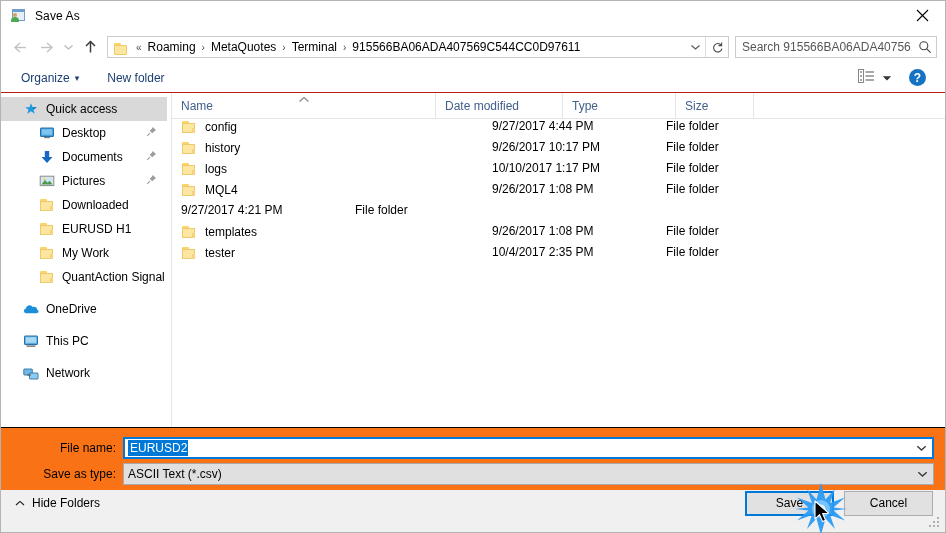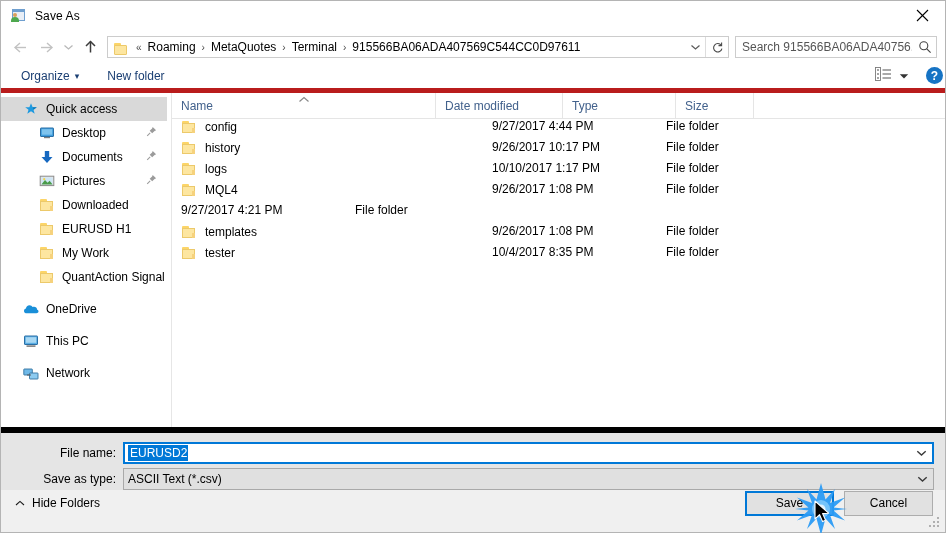--- a/index.html
+++ b/index.html
@@ -201,22 +201,22 @@
     justify-content: center;
     flex: 0 0 auto;
   }
 
   
   .cmdbar {
     height: 30px;
     min-height: 30px;
     display: flex;
     align-items: center;
-    border-bottom: 5px solid #b91c1c;
-    padding: 0 2px 0 14px;
+    border-bottom: 1px solid #b91c1c;
+    padding: 0 19px 0 14px;
     box-sizing: border-box;
   }
   .cmd-item {
     font-size: 12px;
     color: #1b3f73;
     display: flex;
     align-items: center;
     gap: 5px;
     padding: 3px 6px;
     white-space: nowrap;
@@ -377,22 +377,22 @@
   .cell.size { width: 78px; padding-left: 9px; }
   .row .ficon {
     width: 16px; height: 16px;
     position: relative;
     margin-right: 8px;
     flex: 0 0 16px;
   }
 
   
   .fields {
-    background: #e5e5e5;
-    border-top: 6px solid #000000;
+    background: #f97316;
+    border-top: 1px solid #000000;
     height: 63px;
     min-height: 63px;
     padding-top: 9px;
     box-sizing: border-box;
   }
   .frow {
     display: flex;
     align-items: center;
     height: 22px;
     margin-bottom: 4px;
@@ -862,21 +862,21 @@
         </div>
         <div class="row">
           <div class="cell name">
             <span class="ficon ic-folder">
                 <span class="tab"></span>
                 <span class="body"></span>
                 <span class="fold"></span>
               </span>
             <span>tester</span>
           </div>
-          <div class="cell date">10/4/2017 8:35 PM</div>
+          <div class="cell date">10/4/2017 2:35 PM</div>
           <div class="cell type">File folder</div>
           <div class="cell size"></div>
         </div>
       </div>
     </div>
   </div>
 
   <div class="fields">
     <div class="frow">
       <div class="flabel">File name:</div>

